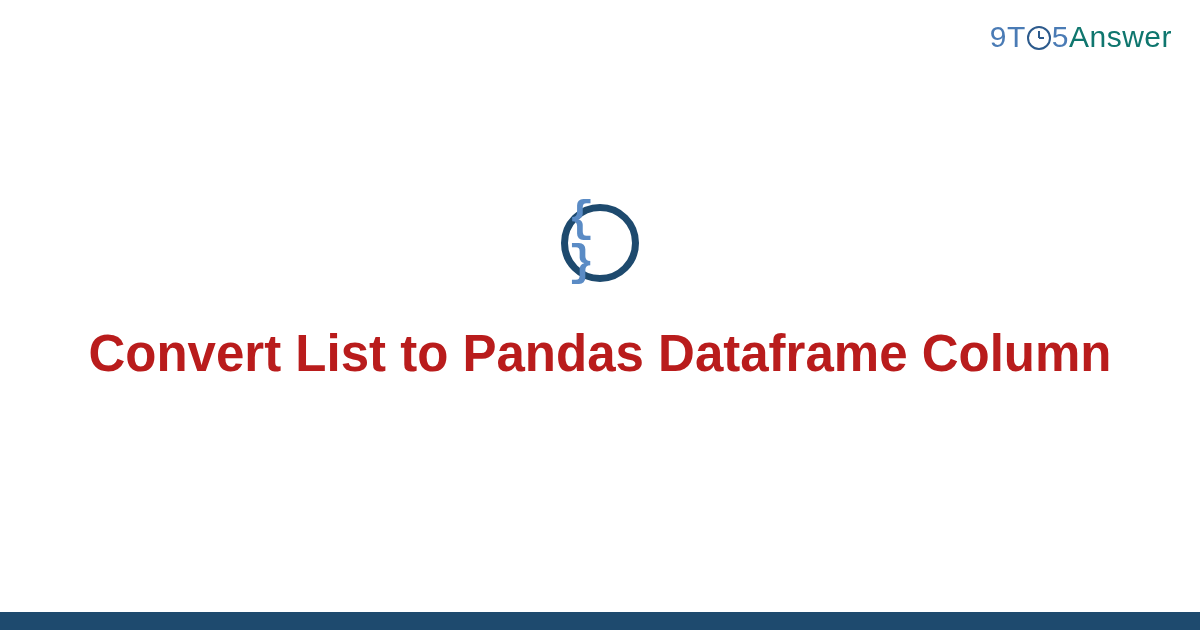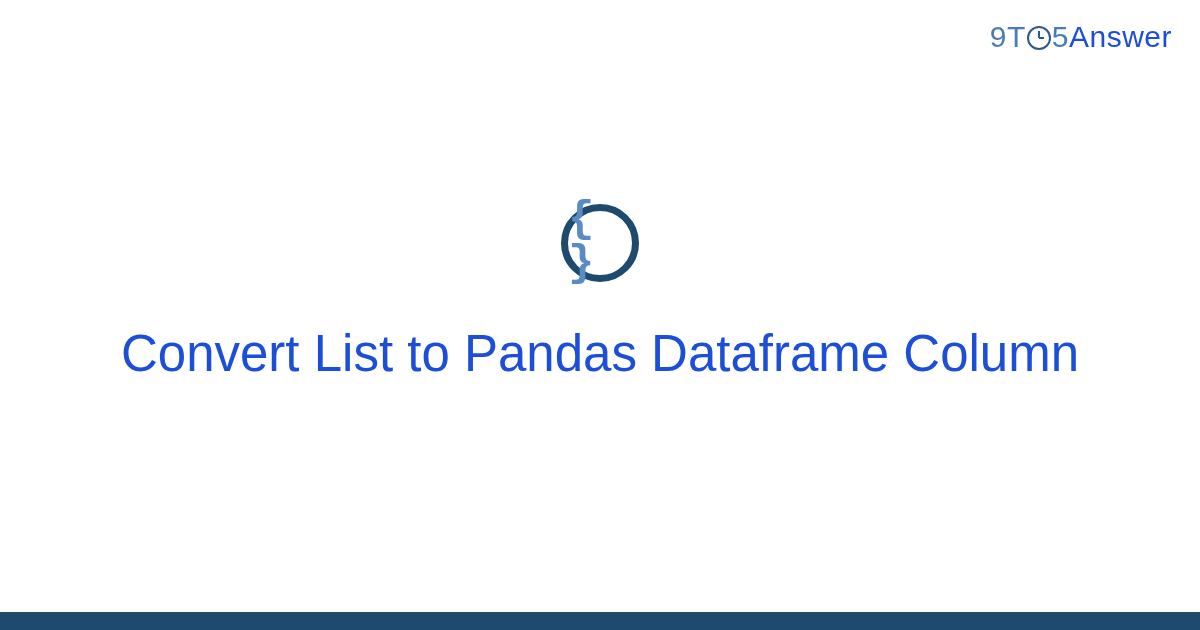--- a/index.html
+++ b/index.html
@@ -61,21 +61,21 @@
       height: 2px;
       background: #2c5a8c;
       top: 9px;
       left: 10px;
     }
     .brand .five {
       font-weight: 400;
     }
     .brand .answer {
       font-weight: 300;
-      color: #1d4ed8;
+      color: #0f766e;
     }
     .content {
       position: absolute;
       top: 0;
       left: 0;
       width: 100%;
       height: 100%;
       display: flex;
       flex-direction: column;
       align-items: center;
@@ -97,22 +97,22 @@
       font-weight: bold;
       color: #5a8bc5;
       letter-spacing: -2px;
       line-height: 1;
       font-family: "Courier New", monospace;
       position: relative;
       top: -2px;
     }
     .title {
       font-size: 51px;
-      font-weight: 400;
-      color: #1d4ed8;
+      font-weight: 700;
+      color: #b91c1c;
       text-align: center;
       line-height: 1.24;
       max-width: 1050px;
       letter-spacing: 0;
     }
     .footer-bar {
       position: absolute;
       bottom: 0;
       left: 0;
       width: 100%;

